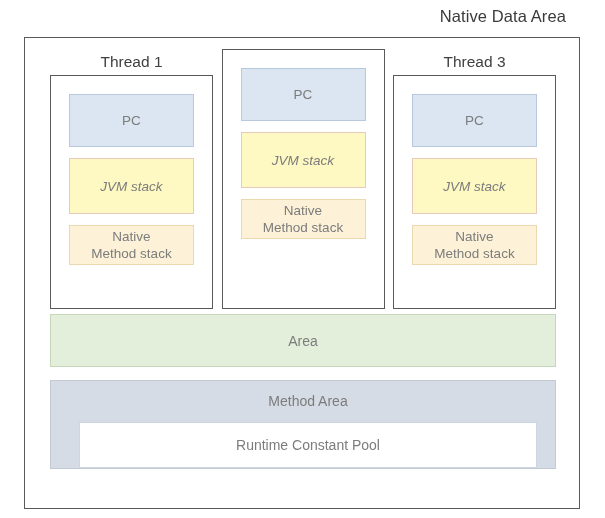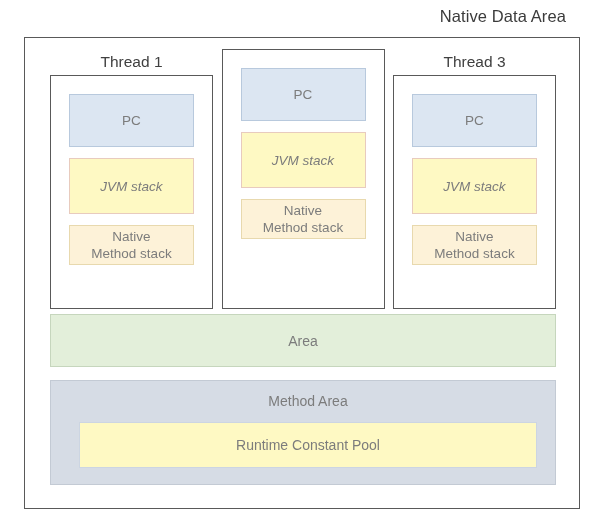--- a/index.html
+++ b/index.html
@@ -120,41 +120,41 @@
     font-size: 14px;
     color: #7c7c7c;
   }
 
   
   .method-area-box {
     position: absolute;
     left: 25px;
     top: 342px;
     width: 506px;
-    height: 105px;
+    height: 89px;
     box-sizing: border-box;
     border: 1px solid #c3cad4;
     background: #d6dce5;
     display: flex;
     flex-direction: column;
     align-items: center;
     padding-left: 10px;
   }
   .method-area-label {
     height: 41px;
     line-height: 41px;
     font-size: 14px;
     color: #7c7c7c;
   }
   .constant-pool-box {
     width: 458px;
     height: 46px;
     box-sizing: border-box;
     border: 1px solid #ccd5e2;
-    background: #fef9c3;
+    background: #ffffff;
     display: flex;
     align-items: center;
     justify-content: center;
     font-size: 14px;
     color: #7c7c7c;
   }
 </style>
 </head>
 <body>
 

